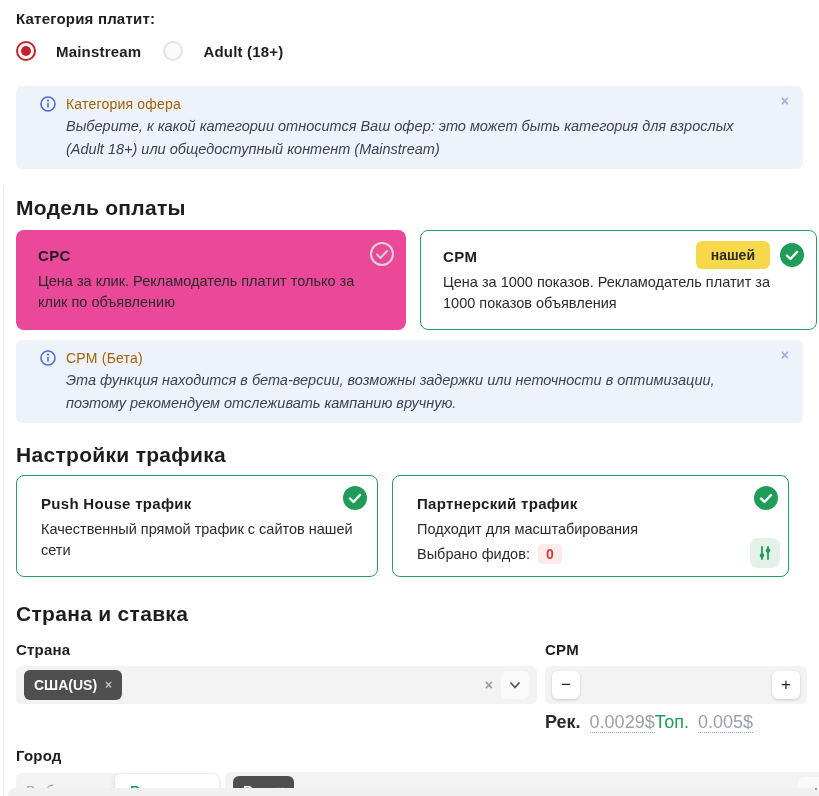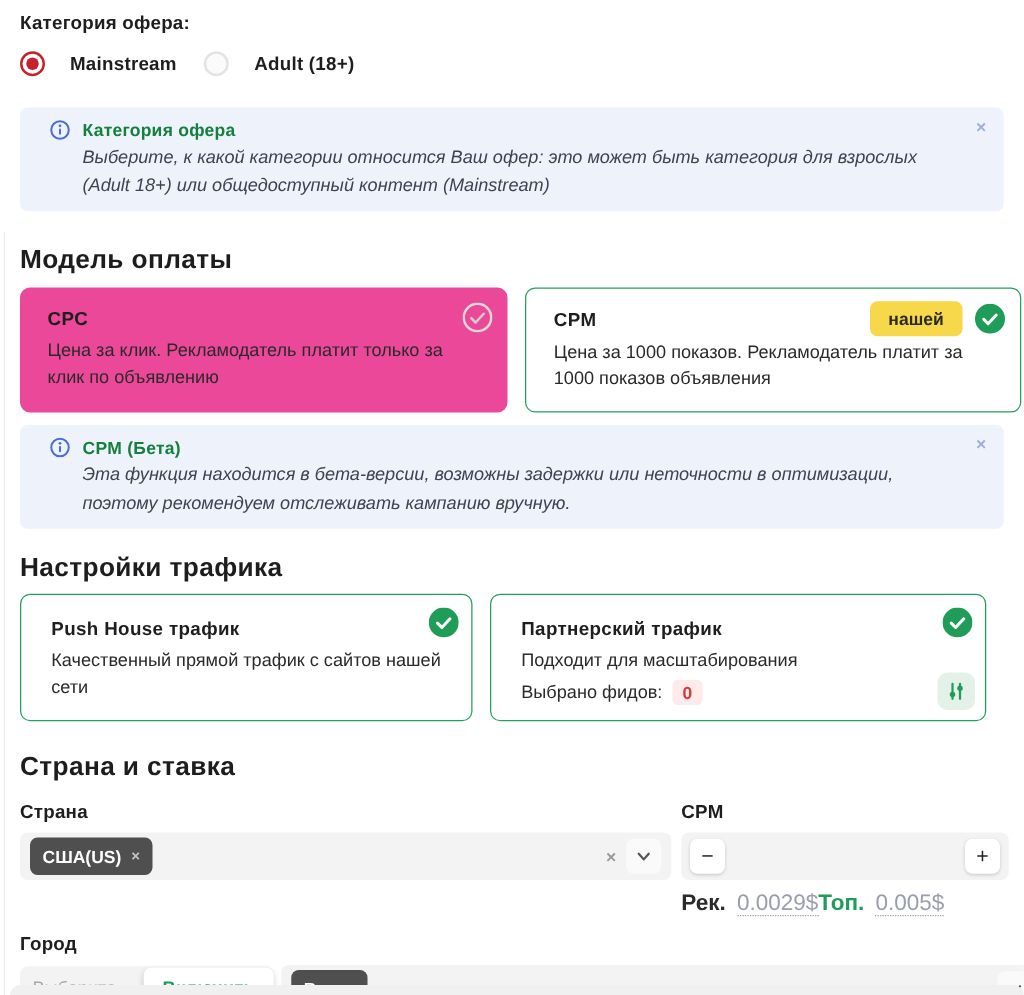--- a/index.html
+++ b/index.html
@@ -17,21 +17,21 @@
   .radio-opt { display:flex; align-items:center; gap:20px; cursor:pointer; }
   .radio-circle { width:20px; height:20px; border-radius:50%; position:relative; }
   .radio-circle.on { border:2px solid #c4232b; background:#fff; }
   .radio-circle.on::after { content:""; position:absolute; left:3px; top:3px; width:10px; height:10px; border-radius:50%; background:#c4232b; }
   .radio-circle.off { border:2px solid #e3e3e3; background:#fbfbfb; }
   .radio-label { font-size:15px; font-weight:bold; letter-spacing:.2px; }
 
   
   .info-box { width:787px; background:#eef2fb; border-radius:6px; padding:10px 40px 8px 24px; position:relative; margin-bottom:0; }
   .info-head { display:flex; align-items:center; gap:10px; margin-bottom:3px; }
-  .info-title { color:#15803d; font-weight:bold; font-size:14px; letter-spacing:.2px; }
+  .info-title { color:#a16207; font-weight:normal; font-size:14px; letter-spacing:.2px; }
   .info-text { font-style:italic; font-size:14.5px; color:#3d4354; line-height:23px; padding-left:26px; }
   .info-close { position:absolute; top:8px; right:14px; color:#9daee3; font-size:14px; font-weight:bold; cursor:pointer; line-height:14px; }
   .info-icon { width:16px; height:16px; flex:0 0 16px; }
 
   .section-heading { font-size:21px; font-weight:bold; letter-spacing:.3px; color:#1d1d1d; }
 
   
   .cards-row { display:flex; gap:14px; }
   .card { position:relative; border-radius:8px; padding:17px 22px; }
   .card-gray { background:#ec4899; width:390px; height:100px; }
@@ -55,41 +55,41 @@
   .tag { background:#4f4f4f; color:#ffffff; font-weight:bold; font-size:14px; border-radius:6px; padding:7px 10px; display:flex; align-items:center; gap:8px; }
   .tag-x { color:#c3c3c3; font-size:12px; font-weight:bold; cursor:pointer; }
   .bar-right { margin-left:auto; display:flex; align-items:center; gap:8px; }
   .clear-x { color:#9a9a9a; font-size:14px; font-weight:bold; cursor:pointer; }
   .chev-btn { width:28px; height:28px; background:#fafafa; border-radius:6px; display:flex; align-items:center; justify-content:center; cursor:pointer; border:none; }
 
   .stepper { justify-content:space-between; padding:0 7px; }
   .step-btn { width:28px; height:28px; background:#ffffff; border:none; border-radius:6px; box-shadow:0 1px 3px rgba(0,0,0,.18); font-size:17px; color:#1e1e1e; cursor:pointer; line-height:28px; text-align:center; padding:0; }
   .rate-hints { display:flex; margin-top:8px; font-size:18px; }
   .hint-label-dark { font-weight:bold; color:#2a2a2a; }
-  .hint-label-green { font-weight:bold; color:#1f9d58; }
+  .hint-label-green { font-weight:normal; color:#1f9d58; }
   .hint-value { color:#9a9fae; border-bottom:1px dotted #9a9fae; cursor:pointer; margin-left:4px; }
 
   
   .city-row { display:flex; align-items:center; gap:6px; margin-top:8px; }
   .toggle-group { background:#f3f3f3; border-radius:6px; height:36px; display:flex; align-items:center; padding:0 0 0 10px; }
   .toggle-off { color:#a9a9a9; font-size:14.5px; padding-right:10px; cursor:pointer; }
   .toggle-on { background:#ffffff; color:#1f9d58; font-size:14.5px; font-weight:bold; letter-spacing:.2px; border:none; border-radius:6px; padding:9px 15px; box-shadow:0 2px 5px rgba(0,0,0,.16); cursor:pointer; }
   .city-field { flex:0 0 auto; width:609px; height:38px; background:#f3f3f3; border-radius:6px; display:flex; align-items:center; padding:0 8px; }
 
   .bottom-strip { position:absolute; left:8px; bottom:0; width:811px; height:8px; background:#f0f0f0; border-radius:8px 8px 0 0; } .mt27 { margin-top:27px; } .mt10 { margin-top:10px; }
   .mt20 { margin-top:20px; } .mt8 { margin-top:8px; } .mt25 { margin-top:25px; }
   .mt15 { margin-top:15px; } .mt14 { margin-top:14px; }
 </style>
 </head>
 <body>
 
 <div class="page">
   <div class="panel-line"></div>
 
-  <div class="field-label top-label">Категория офера:</div>
+  <div class="field-label top-label">Категория платит:</div>
   <div class="radio-row">
     <div class="radio-opt">
       <span class="radio-circle on"></span>
       <span class="radio-label">Mainstream</span>
     </div>
     <div class="radio-opt">
       <span class="radio-circle off"></span>
       <span class="radio-label">Adult (18+)</span>
     </div>
   </div>

